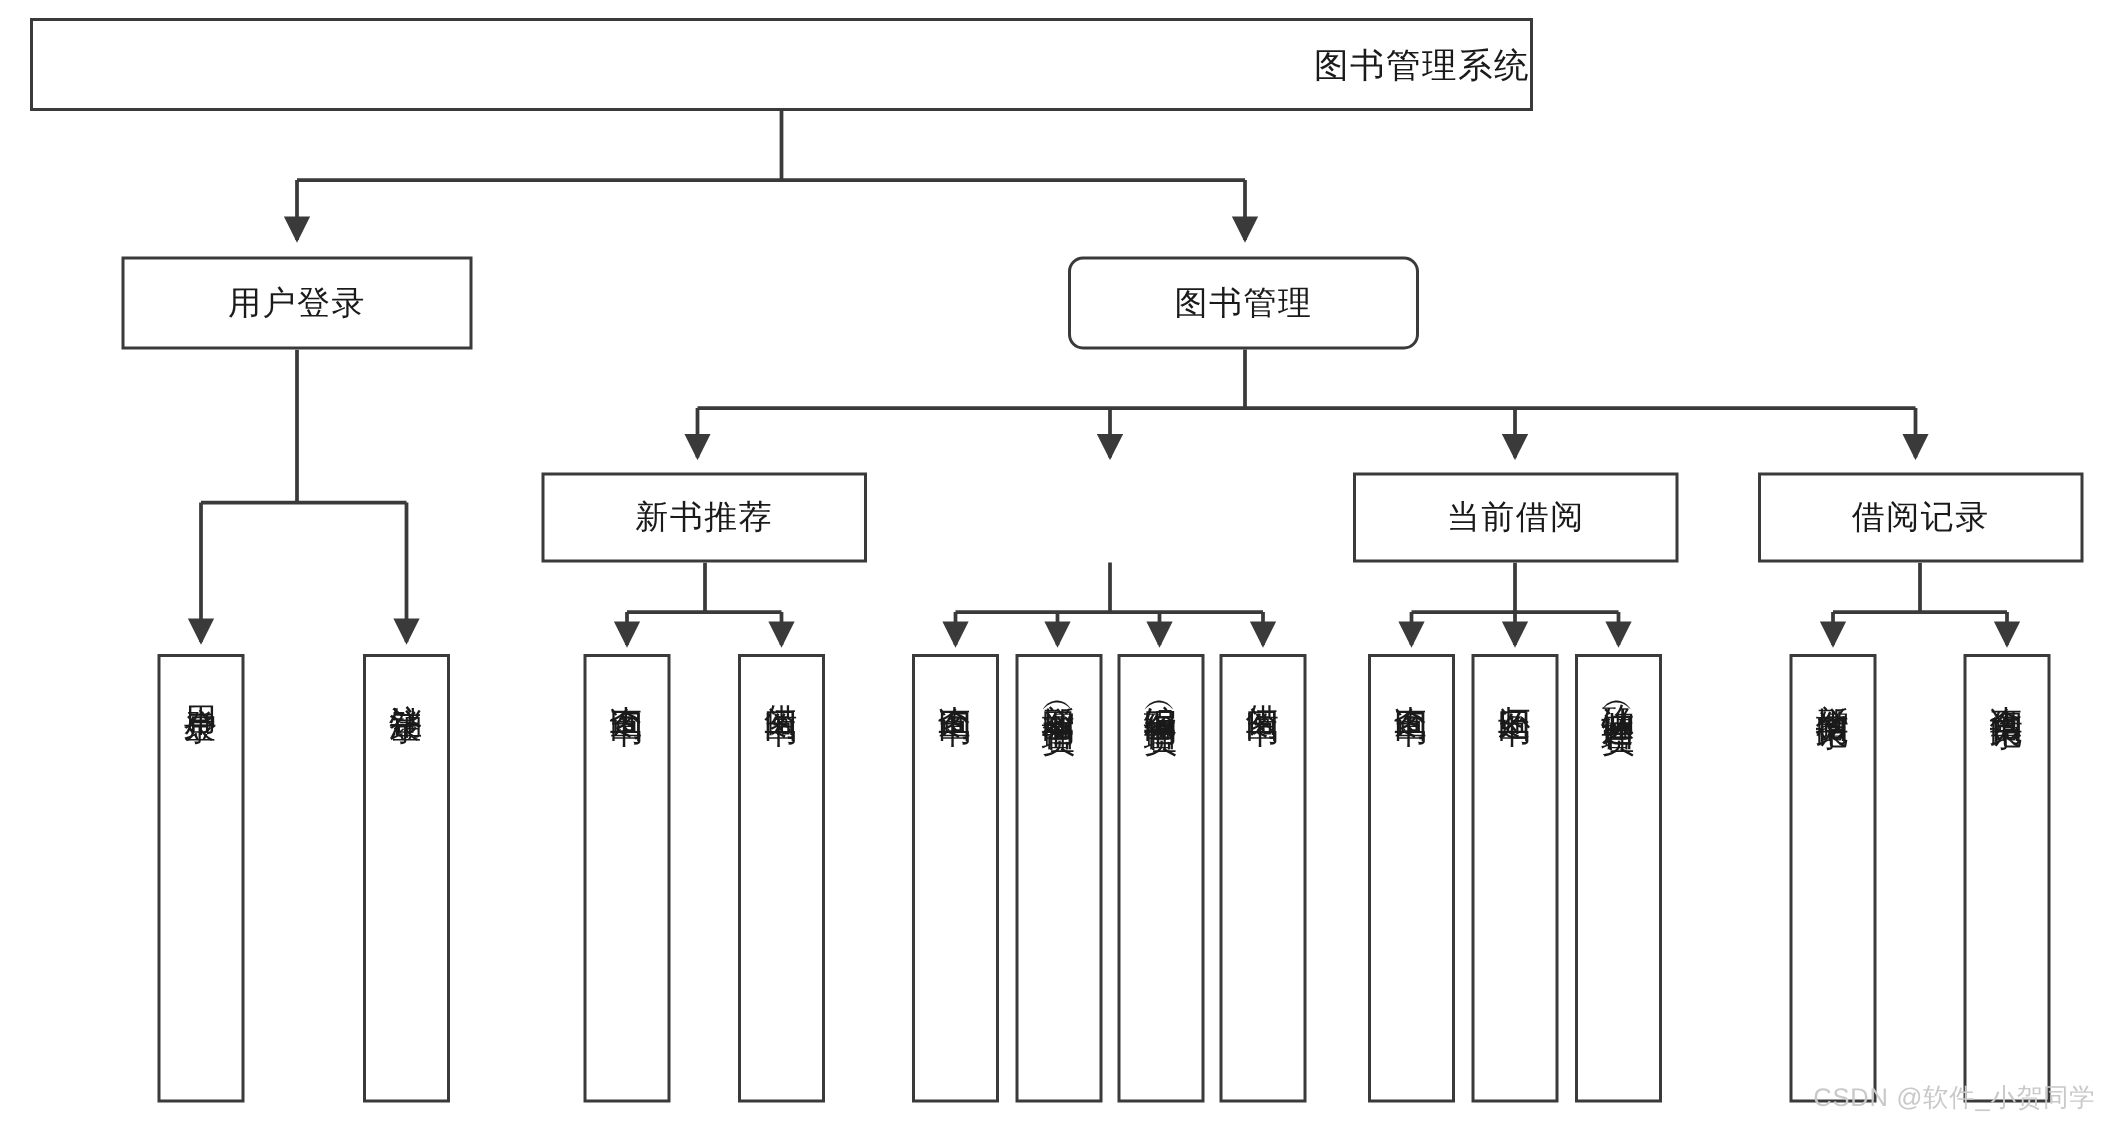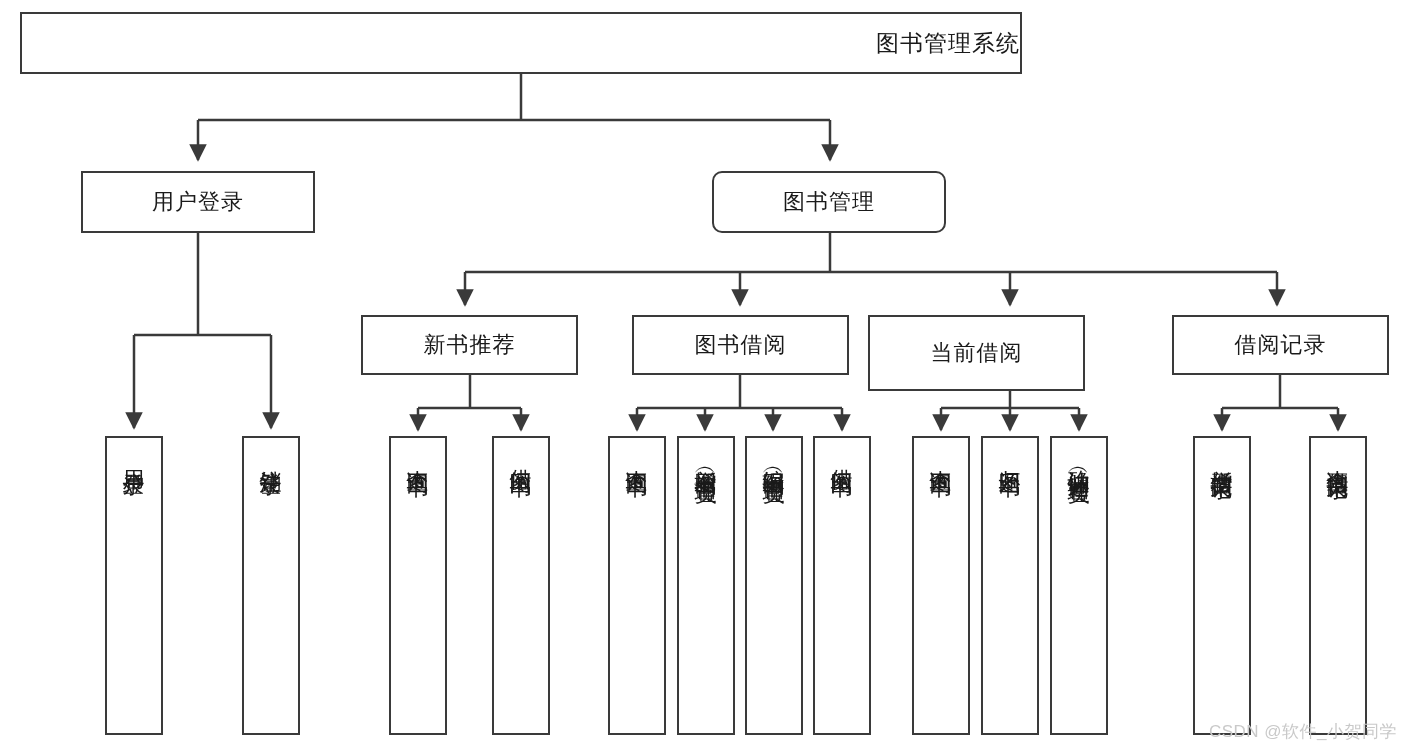--- a/index.html
+++ b/index.html
@@ -127,24 +127,21 @@
   <div class="node h" style="left:81px; top:171px; width:234px; height:62px;">
     <span>用户登录</span>
   </div>
   <div class="node h" style="left:712px; top:171px; width:234px; height:62px;border-radius:10px;">
     <span>图书管理</span>
   </div>
 
   <div class="node h" style="left:361px; top:315px; width:217px; height:60px;font-family:Liberation Serif, serif;">
     <span>新书推荐</span>
   </div>
-  <div class="node h" style="left:632px; top:315px; width:217px; height:60px;">
-    <span>图书借阅</span>
-  </div>
-  <div class="node h" style="left:868px; top:315px; width:217px; height:76px;">
+  <div class="node h" style="left:902px; top:315px; width:217px; height:60px;">
     <span>当前借阅</span>
   </div>
   <div class="node h" style="left:1172px; top:315px; width:217px; height:60px;">
     <span>借阅记录</span>
   </div>
 
   <div class="node v" style="left:105px; top:436px; width:58px; height:299px;">
     <span class="vtext">用户登录</span>
   </div>
   <div class="node v" style="left:242px; top:436px; width:58px; height:299px;">

